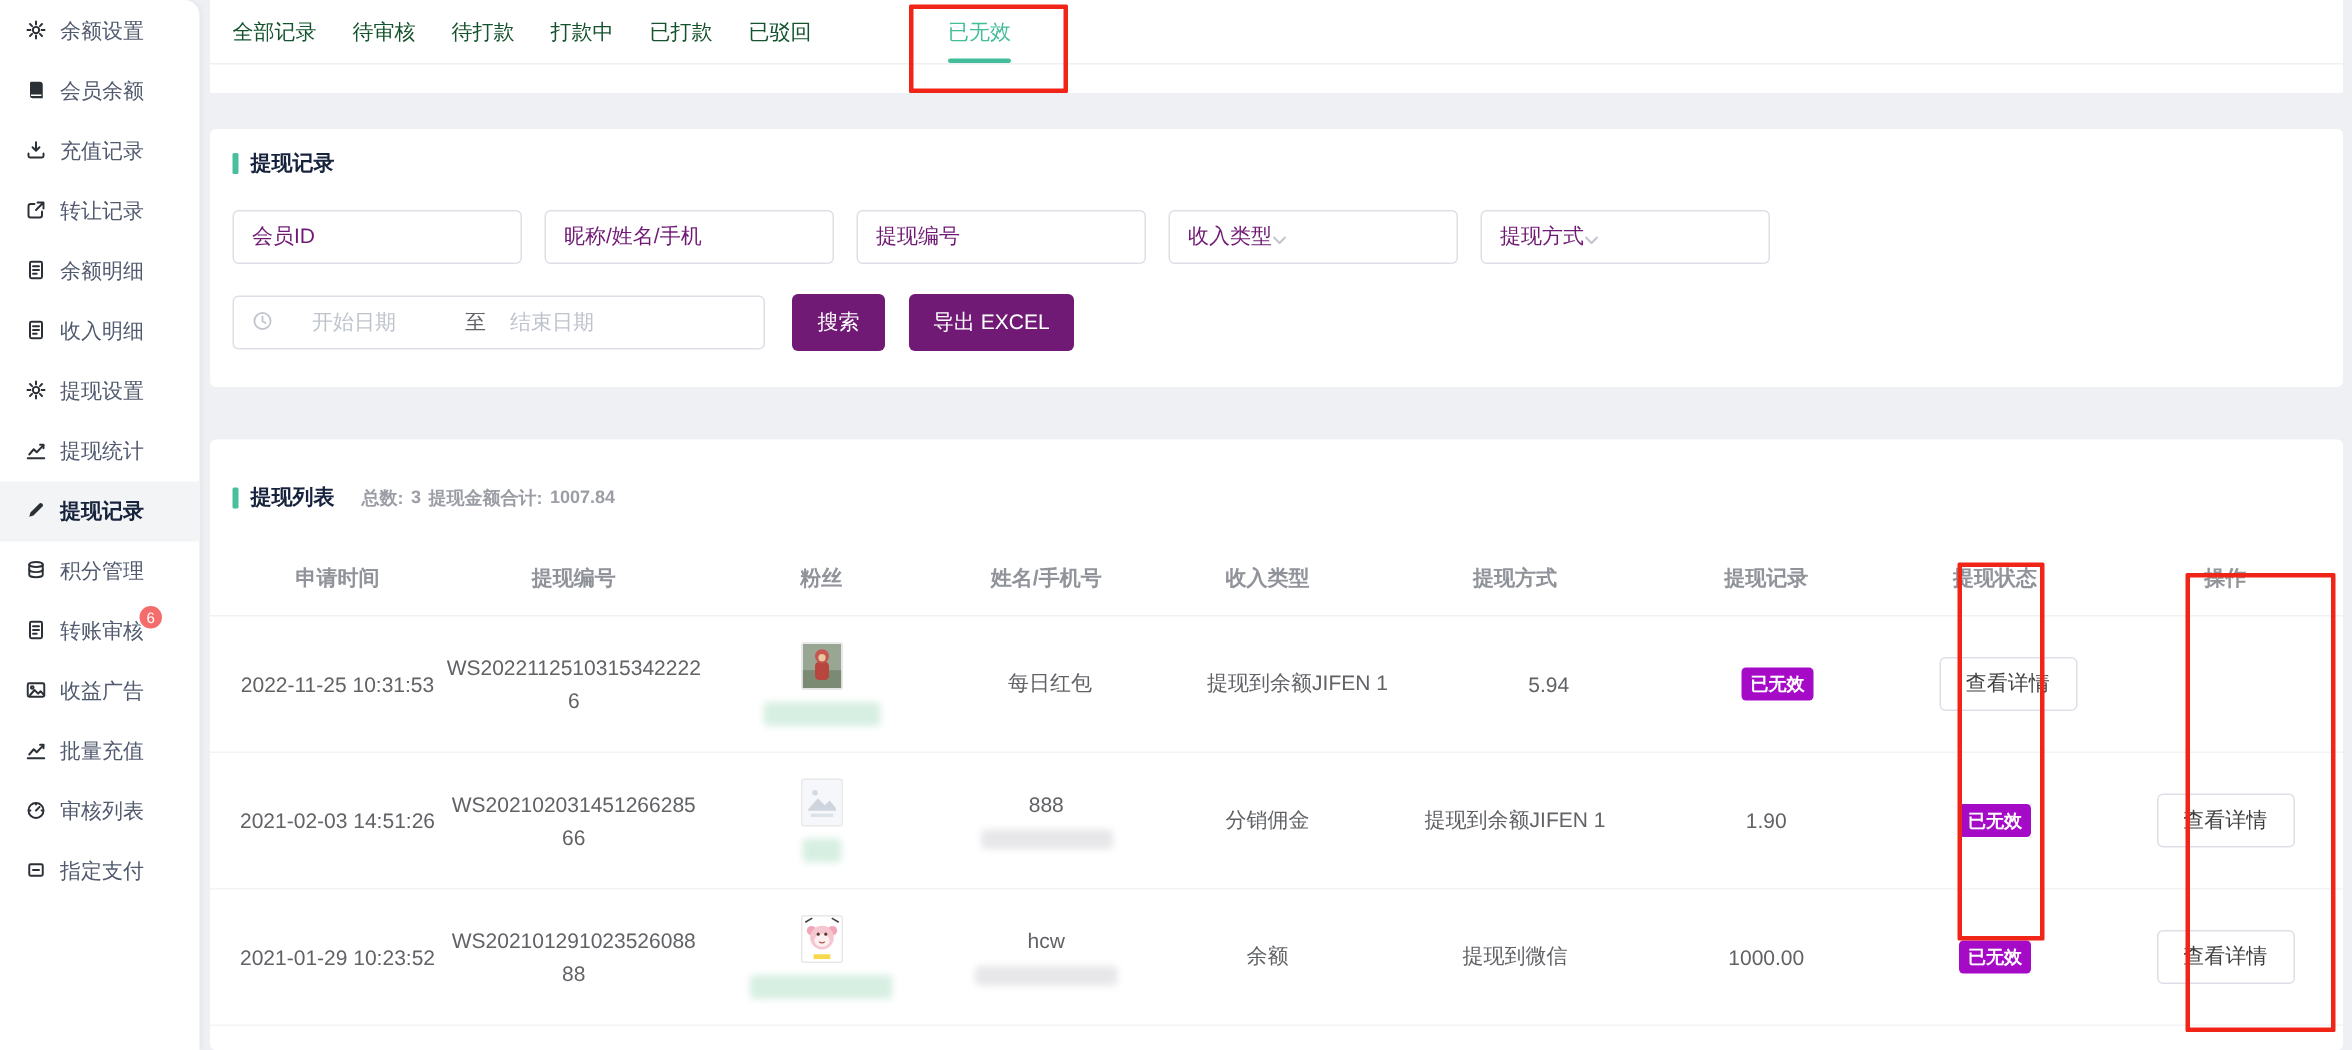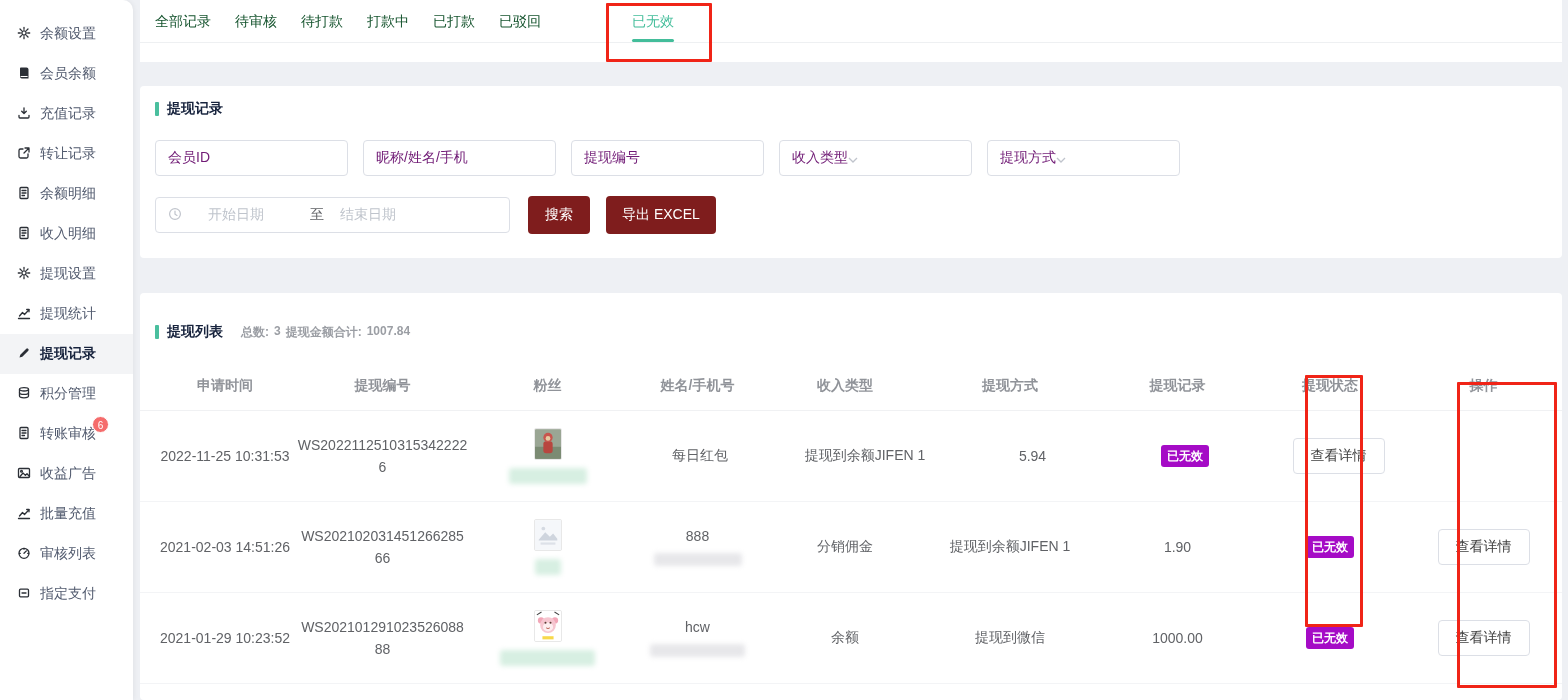--- a/index.html
+++ b/index.html
@@ -7,21 +7,21 @@
   body {
     background:#eef0f4;
     font-family:"Liberation Sans","DejaVu Sans",sans-serif;
     position:relative;
     color:#606266;
   }
   
   .sidebar {
     position:absolute; left:0; top:0; width:133px; height:700px;
     background:#fff; border-radius:0 10px 0 0;
-    box-shadow:1px 0 5px rgba(0,0,0,.06); z-index:2; padding-top:14px;
+    box-shadow:1px 0 5px rgba(0,0,0,.06); z-index:2; padding-top:1px;
   }
   .s-item {
     height:40px; display:flex; align-items:center; gap:9px;
     padding-left:17px; font-size:14px; color:#515a6e; cursor:pointer;
     position:relative; white-space:nowrap;
   }
   .s-item svg { flex:0 0 auto; }
   .s-item.active { background:#f3f4f6; color:#17233d; font-weight:bold; }
   .s-badge {
     position:absolute; left:92px; top:2px; min-width:17px; height:17px;
@@ -53,21 +53,21 @@
   .inp.select { cursor:pointer; }
   .frow2 { display:flex; align-items:center; margin-top:20px; }
   .date-inp {
     width:355px; height:36px; border:1px solid #dcdfe6; border-radius:4px;
     display:flex; align-items:center; padding:0 12px; font-size:14px; color:#bfc4cc; cursor:pointer;
   }
   .date-inp .start { margin-left:26px; }
   .date-inp .sep { margin-left:46px; color:#606266; }
   .date-inp .end { margin-left:16px; }
   .gbtn {
-    height:38px; border:none; border-radius:4px; background:#7f1d1d; color:#fff;
+    height:38px; border:none; border-radius:4px; background:#701a75; color:#fff;
     font-size:14px; padding:0 17px; margin-left:18px; cursor:pointer;
     font-family:inherit;
   }
   .gbtn.export { padding:0 16px; margin-left:16px; }
   
   .list-head { display:flex; align-items:center; gap:18px; padding-left:15px; }
   .summary { font-size:12px; color:#9b9ea4; font-weight:bold; display:flex; gap:5px; }
   .thead, .trow { display:flex; align-items:center; padding-left:15px; }
   .thead { margin-top:20px; height:50px; border-bottom:1px solid #f0f1f3; font-size:14px; color:#909399; font-weight:bold; }
   .trow { height:91px; border-bottom:1px solid #f3f4f6; font-size:14px; color:#606266; }

